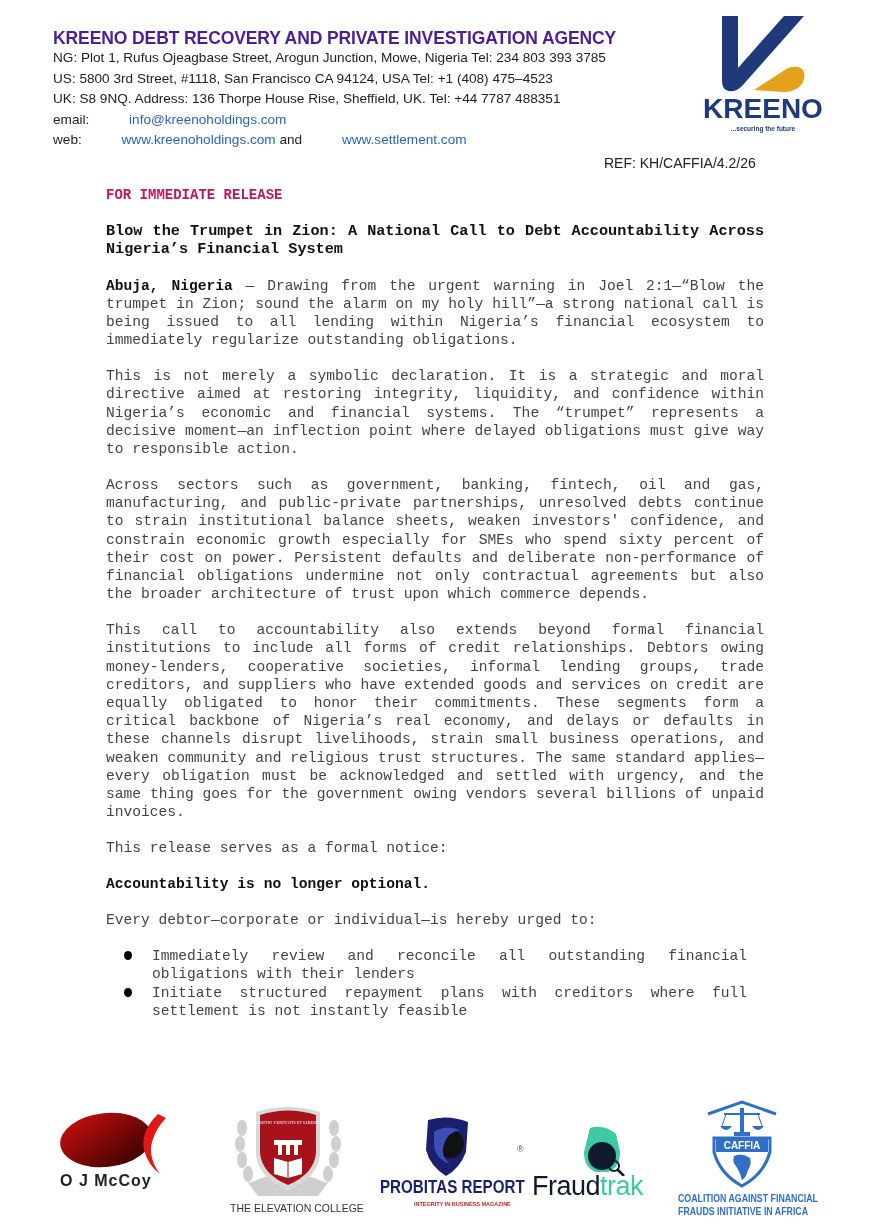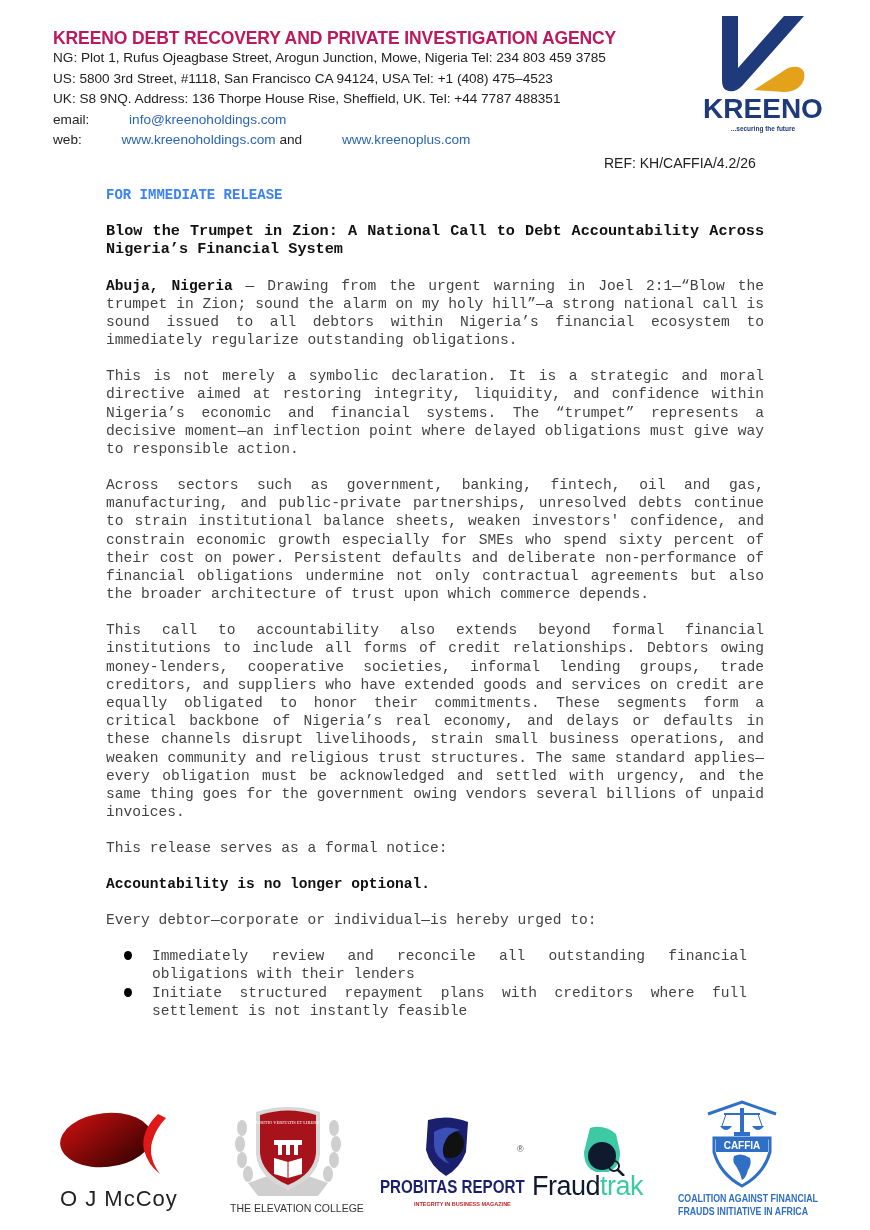--- a/index.html
+++ b/index.html
@@ -1,71 +1,71 @@
 <!DOCTYPE html>
 <html><head>
 <meta charset="utf-8">
 <style>
   html, body { margin: 0; padding: 0; background: #ffffff; }
   body { width: 870px; height: 1230px; position: relative; overflow: hidden; color: #1a1a1a; }
 
   .letterhead { position: absolute; left: 53px; top: 28px; width: 620px; font-family: "Liberation Sans", sans-serif; }
-  .agency-name { font-size: 17.5px; font-weight: bold; color: #be185d; letter-spacing: -0.1px; line-height: 20px; margin: 0; }
+  .agency-name { font-size: 17.5px; font-weight: bold; color: #4c1d95; letter-spacing: -0.1px; line-height: 20px; margin: 0; }
   .addr-line { font-size: 13.6px; line-height: 20.6px; color: #222; white-space: nowrap; }
   .addr-line a { color: #2a64b8; text-decoration-color: #7ea3d8; padding-left: 36px; }
 
   .logo-kreeno { position: absolute; left: 688px; top: 10px; width: 150px; height: 128px; }
   .ref { position: absolute; left: 604px; top: 155px; font-family: Liberation Sans, sans-serif; font-size: 14px; color: #222; }
 
   .body-text { position: absolute; left: 106px; top: 186px; width: 658px; font-family: "Liberation Mono", monospace; font-size: 14.6px; line-height: 18.2px; color: #444; }
   .body-text p { margin: 0 0 17.8px 0; text-align: justify; text-align-last: left; }
   .body-text .bold { font-weight: bold; color: #111; }
-  .release-label { font-weight: bold; color: #3b82f6; font-size: 14px; }
+  .release-label { font-weight: bold; color: #be185d; font-size: 14px; }
   .headline { font-weight: bold; color: #111; font-size: 15.2px; line-height: 18.4px; }
 
   .bullets { list-style: none; margin: 16px; padding: 0; position: relative; left: -1px; }
   .bullets li { position: relative; padding-left: 31px; margin-bottom: 0px; text-align: justify; text-align-last: left; }
   .bullets li .dot { position: absolute; left: 3px; top: 4px; width: 8px; height: 9px; border-radius: 50%; background: #000; }
 
   .footer-logos { position: absolute; left: 0; top: 1090px; width: 870px; height: 140px; }
   .flogo { position: absolute; }
   .flogo svg { display: block; }
   .flogo .cap { font-family: "Liberation Sans", sans-serif; position: absolute; white-space: nowrap; }
 </style>
 </head>
 <body>
 
 <div class="letterhead">
   <div class="agency-name">KREENO DEBT RECOVERY AND PRIVATE INVESTIGATION AGENCY</div>
-  <div class="addr-line">NG: Plot 1, Rufus Ojeagbase Street, Arogun Junction, Mowe, Nigeria Tel: 234 803 459 3785</div>
+  <div class="addr-line">NG: Plot 1, Rufus Ojeagbase Street, Arogun Junction, Mowe, Nigeria Tel: 234 803 393 3785</div>
   <div class="addr-line">US: 5800 3rd Street, #1118, San Francisco CA 94124, USA Tel: +1 (408) 475–4523</div>
   <div class="addr-line">UK: S8 9NQ. Address: 136 Thorpe House Rise, Sheffield, UK. Tel: +44 7787 488351</div>
   <div class="addr-line">
     <span>email: </span><a>info@kreenoholdings.com</a>
   </div>
   <div class="addr-line">
-    <span>web: </span><a>www.kreenoholdings.com</a><span> and </span><a>www.kreenoplus.com</a>
+    <span>web: </span><a>www.kreenoholdings.com</a><span> and </span><a>www.settlement.com</a>
   </div>
 </div>
 
 <div class="logo-kreeno">
   <svg width="150" height="128" viewBox="0 0 150 128">
     <path d="M34 6 L50 6 L50 58 L96 6 L116 6 L54 76 Q46 84 38 80 Q34 78 34 70 Z" fill="#1f3a7a"></path>
     <path d="M66 80 L100 58 Q112 54 116 62 Q118 72 110 78 Q104 82 96 82 Z" fill="#e3a21a"></path>
     <text x="75" y="108" text-anchor="middle" font-family="Liberation Sans, sans-serif" font-weight="bold" font-size="28" fill="#1f3a7a">KREENO</text>
     <text x="75" y="121" text-anchor="middle" font-family="Liberation Sans, sans-serif" font-weight="bold" font-size="6.5" fill="#1f3a7a">...securing the future</text>
   </svg>
 </div>
 
 <div class="ref">REF: KH/CAFFIA/4.2/26</div>
 
 <div class="body-text">
   <p class="release-label">FOR IMMEDIATE RELEASE</p>
   <p class="headline">Blow the Trumpet in Zion: A National Call to Debt Accountability Across Nigeria’s Financial System</p>
-  <p><span class="bold">Abuja, Nigeria</span><span> — Drawing from the urgent warning in Joel 2:1—“Blow the trumpet in Zion; sound the alarm on my holy hill”—a strong national call is sound issued to all debtors within Nigeria’s financial ecosystem to immediately regularize outstanding obligations.</span></p>
+  <p><span class="bold">Abuja, Nigeria</span><span> — Drawing from the urgent warning in Joel 2:1—“Blow the trumpet in Zion; sound the alarm on my holy hill”—a strong national call is being issued to all lending within Nigeria’s financial ecosystem to immediately regularize outstanding obligations.</span></p>
   <p>This is not merely a symbolic declaration. It is a strategic and moral directive aimed at restoring integrity, liquidity, and confidence within Nigeria’s economic and financial systems. The “trumpet” represents a decisive moment—an inflection point where delayed obligations must give way to responsible action.</p>
   <p>Across sectors such as government, banking, fintech, oil and gas, manufacturing, and public-private partnerships, unresolved debts continue to strain institutional balance sheets, weaken investors' confidence, and constrain economic growth especially for SMEs who spend sixty percent of their cost on power. Persistent defaults and deliberate non-performance of financial obligations undermine not only contractual agreements but also the broader architecture of trust upon which commerce depends.</p>
   <p>This call to accountability also extends beyond formal financial institutions to include all forms of credit relationships. Debtors owing money-lenders, cooperative societies, informal lending groups, trade creditors, and suppliers who have extended goods and services on credit are equally obligated to honor their commitments. These segments form a critical backbone of Nigeria’s real economy, and delays or defaults in these channels disrupt livelihoods, strain small business operations, and weaken community and religious trust structures. The same standard applies—every obligation must be acknowledged and settled with urgency, and the same thing goes for the government owing vendors several billions of unpaid invoices.</p>
   <p>This release serves as a formal notice:</p>
   <p class="bold">Accountability is no longer optional.</p>
   <p>Every debtor—corporate or individual—is hereby urged to:</p>
   <ul class="bullets">
     <li><span class="dot"></span><span>Immediately review and reconcile all outstanding financial obligations with their lenders</span></li>
     <li><span class="dot"></span><span>Initiate structured repayment plans with creditors where full settlement is not instantly feasible</span></li>
   </ul>
@@ -77,21 +77,21 @@
     <svg width="150" height="70" viewBox="0 0 150 70">
       <defs>
         <linearGradient id="ojg" x1="0" y1="0" x2="1" y2="1">
           <stop offset="0" stop-color="#d21010"></stop>
           <stop offset="1" stop-color="#2a0000"></stop>
         </linearGradient>
       </defs>
       <ellipse cx="58" cy="30" rx="46" ry="27" fill="url(#ojg)" transform="rotate(-6 58 30)"></ellipse>
       <path d="M110 4 Q92 22 96 40 Q100 55 112 64 Q100 48 104 32 Q108 18 118 8 Z" fill="#e01818"></path>
     </svg>
-    <div class="cap" style="left:12px; top:62px; font-size:22px; font-weight:normal; color:#222; letter-spacing:1px;margin-top:14px;">O J McCoy</div>
+    <div class="cap" style="left:12px; top:62px; font-size:16px; font-weight:bold; color:#222; letter-spacing:1px;">O J McCoy</div>
   </div>
 
   <div class="flogo" style="left:378px; top:26px; width:140px; height:105px;">
     <svg width="140" height="62" viewBox="0 0 140 62">
       <path d="M50 4 Q70 -2 90 6 L88 36 Q82 52 68 60 Q52 50 48 34 Z" fill="#1a1f6e"></path>
       <circle cx="72" cy="28" r="14" fill="#111"></circle>
       <path d="M56 16 Q68 8 82 14 Q70 16 66 28 Q62 40 72 48 Q56 42 56 28 Z" fill="#3a4fb8"></path>
     </svg>
     <div class="cap" style="left:2px; top:60px; font-size:18.5px; font-weight:bold; color:#1a1f6e; transform:scaleX(0.82); transform-origin:left;">PROBITAS REPORT</div>
     <div class="cap" style="left:36px; top:85px; font-size:5.5px; font-weight:bold; color:#c0262b;">INTEGRITY IN BUSINESS MAGAZINE</div>

